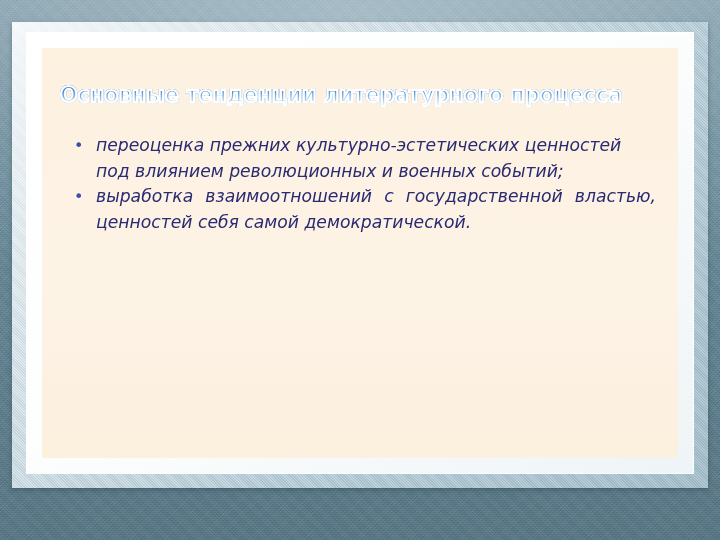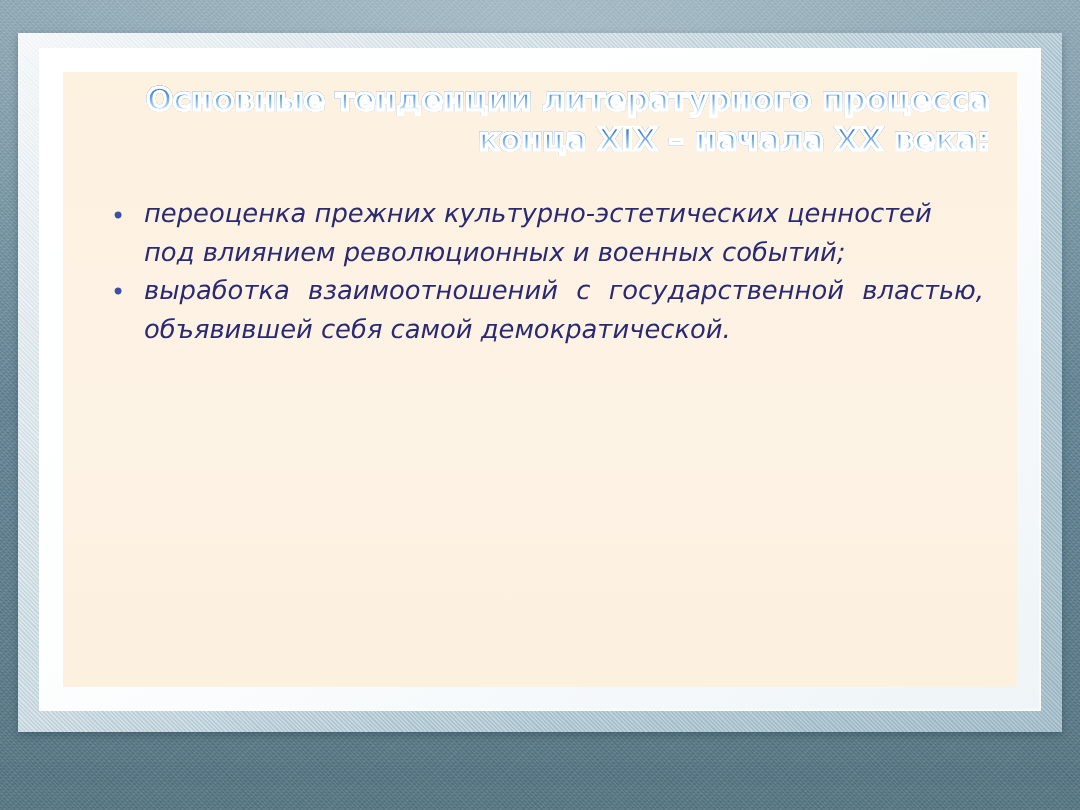--- a/index.html
+++ b/index.html
@@ -70,22 +70,23 @@
     bottom: 16px;
     background: #fdf2e2;
     background-image: linear-gradient(180deg, #fdf1e0 0%, #fdf3e5 55%, #fcf0df 100%);
     box-sizing: border-box;
     padding: 0;
     overflow: hidden;
   }
 
   
   .title-block {
-    text-align: right;
+    text-align: left;
     padding: 5px 18px 0 18px;
+    margin-top: 29px;
   }
   .title-line {
     font-family: "DejaVu Sans", "Liberation Sans", sans-serif;
     font-weight: bold;
     font-size: 20.5px;
     line-height: 27px;
     letter-spacing: 0.2px;
     margin: 0;
     background: linear-gradient(180deg,
         #1a4f9c 0%,
@@ -144,32 +145,31 @@
 
 <div class="slide">
   <div class="backdrop-haze"></div>
 
   <div class="frame-outer">
     <div class="frame-inner">
       <div class="content">
 
         <div class="title-block">
           <div class="title-line">Основные тенденции литературного процесса</div>
-          <div class="title-line second">конца XIX – начала XX века:</div>
         </div>
 
         <ul class="bullets">
 
           <li class="bullet tight">
             <span>переоценка прежних культурно-эстетических ценностей под влиянием революционных и военных событий;</span>
           </li>
 
 
           <li class="bullet">
-            <span>выработка взаимоотношений с государственной властью, объявившей себя самой демократической.</span>
+            <span>выработка взаимоотношений с государственной властью, ценностей себя самой демократической.</span>
           </li>
 
         </ul>
 
       </div>
     </div>
   </div>
 </div>
 
 </body></html>

